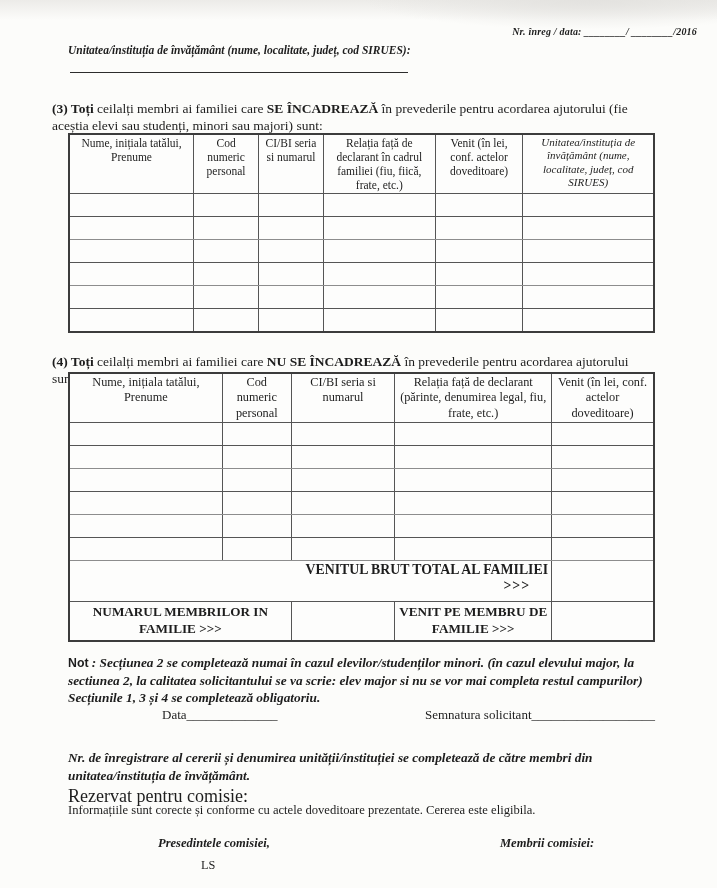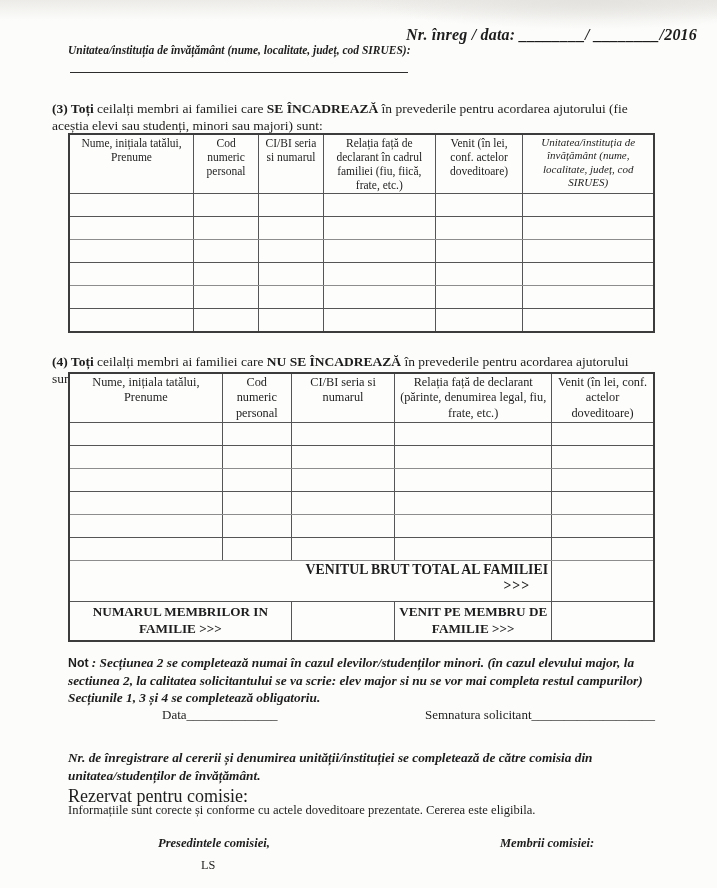--- a/index.html
+++ b/index.html
@@ -5,21 +5,21 @@
   html,body{margin:0;padding:0;background:#ffffff;}
   .page{
     position:relative;width:717px;height:888px;overflow:hidden;
     font-family:"Liberation Serif", serif;color:#1d1d1d;
     background:
       radial-gradient(ellipse 320px 42px at 82% 0%, #e3e2df, rgba(227,226,223,0) 70%),
       linear-gradient(#ecebe8, rgba(252,252,250,0) 20px),
       #fcfcfa;
   }
   
-  .reg{position:absolute;top:26px;right:20px;font-style:italic;font-weight:bold;font-size:16px;letter-spacing:.2px;}
+  .reg{position:absolute;top:26px;right:20px;font-style:italic;font-weight:bold;font-size:10px;letter-spacing:.2px;}
   
   .inst{position:absolute;left:68px;top:44px;width:400px;font-style:italic;font-weight:bold;font-size:11.5px;}
   .inst-line{position:absolute;left:70px;top:72px;width:338px;height:0;border-top:1.6px solid #2c2c2c;}
   
   .sec{position:absolute;left:52px;width:588px;font-size:13.5px;line-height:1.28;}
   .sec .b{font-weight:bold;}
   .sec3{top:86px;}
   .sec4{top:339px;}
   
   table.doc{position:absolute;left:68px;border-collapse:collapse;table-layout:fixed;background:#fdfdfc;}
@@ -211,21 +211,21 @@
         <td class="tot-val"></td>
       </tr>
     </tbody>
   </table>
 
   <p class="note"><span class="note-label">Not</span><span> : </span><span>Secțiunea 2 se completează numai în cazul elevilor/studenților minori. (în cazul elevului major, la sectiunea 2, la calitatea solicitantului se va scrie: elev major si nu se vor mai completa restul campurilor) Secțiunile 1, 3 și 4 se completează obligatoriu.</span></p>
 
   <div class="sig-date">Data______________</div>
   <div class="sig-applicant">Semnatura solicitant___________________</div>
 
-  <p class="regnote">Nr. de înregistrare al cererii și denumirea unității/instituției se completează de către comisia din unitatea/studenților de învățământ.</p>
+  <p class="regnote">Nr. de înregistrare al cererii și denumirea unității/instituției se completează de către membri din unitatea/instituția de învățământ.</p>
 
   <div class="reserved">Rezervat pentru comisie:</div>
   <div class="statement"><span>Informațiile sunt corecte și conforme cu actele doveditoare prezentate. </span><span class="b">Cererea este eligibila</span><span>.</span></div>
 
   <div class="president">Presedintele comisiei,</div>
   <div class="members">Membrii comisiei:</div>
   <div class="ls">LS</div>
 
 </div>
 

